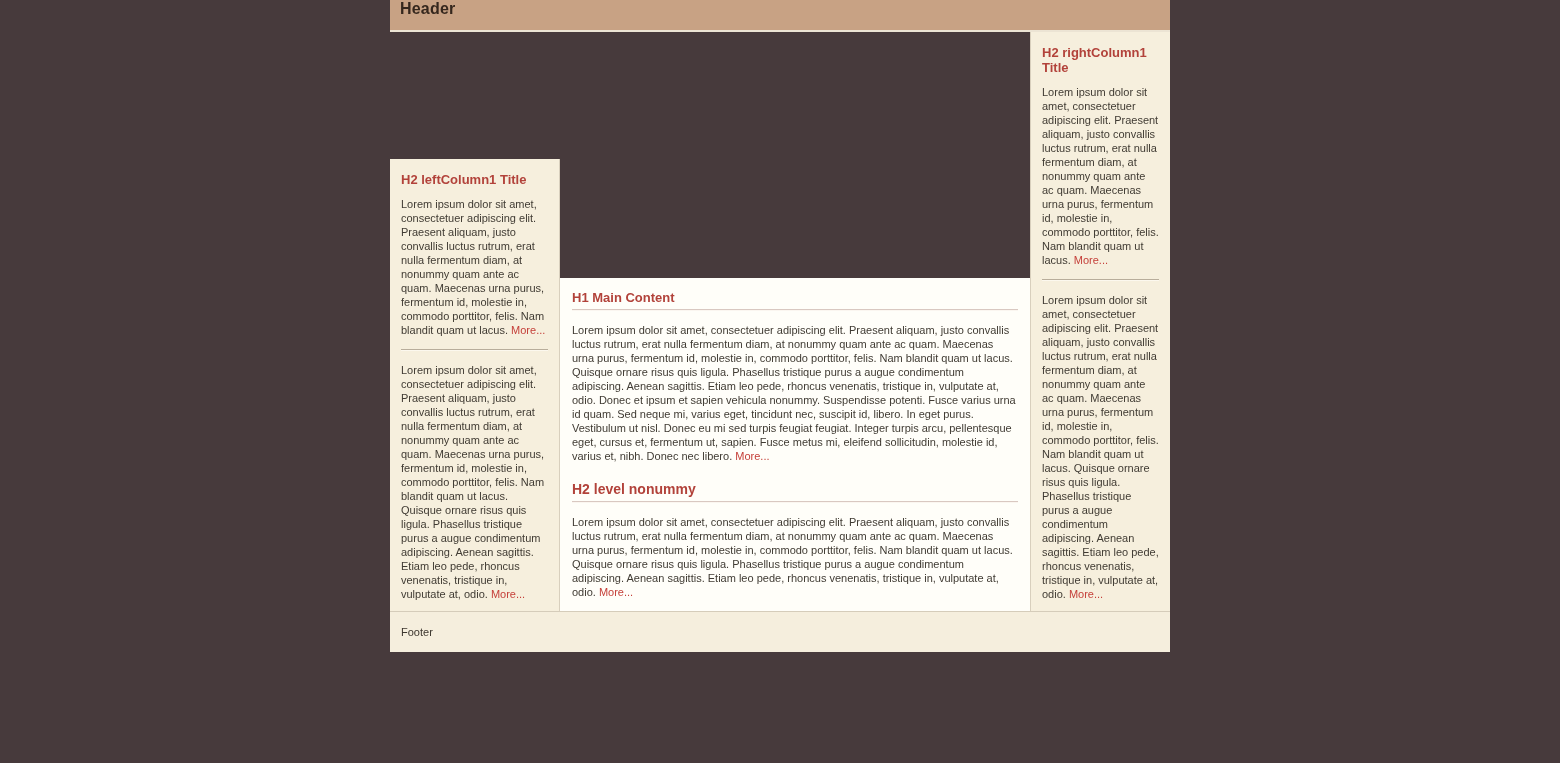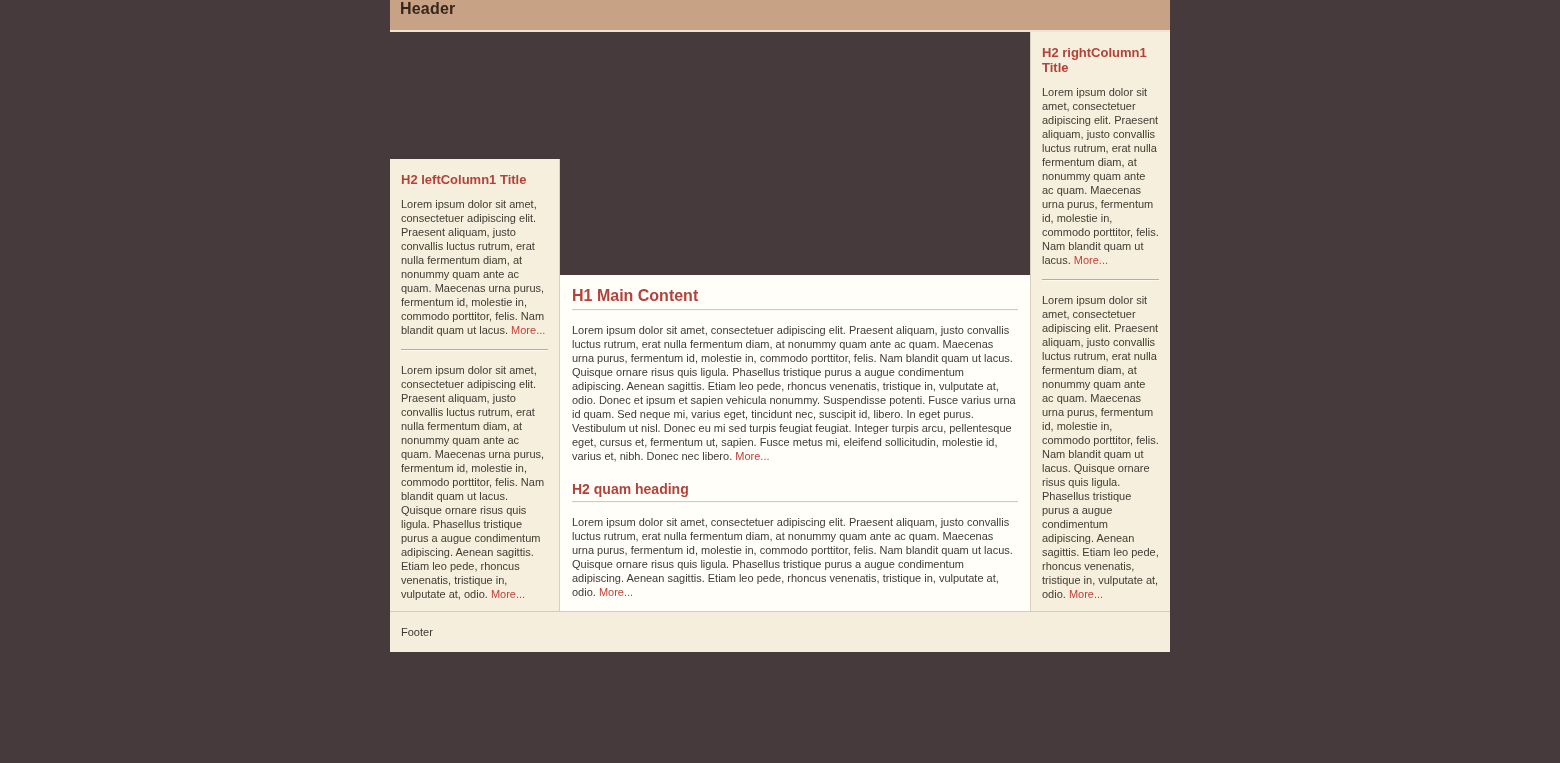--- a/index.html
+++ b/index.html
@@ -60,21 +60,21 @@
     margin: 10px 0;
   }
   .side-divider {
     border: none;
     border-top: 1px solid #b8ad9b;
     border-bottom: 1px solid #fcf8ee;
     height: 0;
     margin: 12px 0;
   }
   .main h1 {
-    font-size: 16px;
+    font-size: 13px;
     font-weight: bold;
     color: #b2423a;
     margin: 12px 0 4px 0;
   }
   .main h2 {
     font-size: 14px;
     font-weight: bold;
     color: #b2423a;
     margin: 18px 0 4px 0;
   }
@@ -123,21 +123,21 @@
       <h2>H2 leftColumn1 Title</h2>
       <p><span>Lorem ipsum dolor sit amet, consectetuer adipiscing elit. Praesent aliquam, justo convallis luctus rutrum, erat nulla fermentum diam, at nonummy quam ante ac quam. Maecenas urna purus, fermentum id, molestie in, commodo porttitor, felis. Nam blandit quam ut lacus.</span> <a class="more">More...</a></p>
       <hr class="side-divider">
       <p><span>Lorem ipsum dolor sit amet, consectetuer adipiscing elit. Praesent aliquam, justo convallis luctus rutrum, erat nulla fermentum diam, at nonummy quam ante ac quam. Maecenas urna purus, fermentum id, molestie in, commodo porttitor, felis. Nam blandit quam ut lacus. Quisque ornare risus quis ligula. Phasellus tristique purus a augue condimentum adipiscing. Aenean sagittis. Etiam leo pede, rhoncus venenatis, tristique in, vulputate at, odio.</span> <a class="more">More...</a></p>
     </div>
 
     <div class="main">
       <h1>H1 Main Content</h1>
       <hr class="rule">
       <p><span>Lorem ipsum dolor sit amet, consectetuer adipiscing elit. Praesent aliquam, justo convallis luctus rutrum, erat nulla fermentum diam, at nonummy quam ante ac quam. Maecenas urna purus, fermentum id, molestie in, commodo porttitor, felis. Nam blandit quam ut lacus. Quisque ornare risus quis ligula. Phasellus tristique purus a augue condimentum adipiscing. Aenean sagittis. Etiam leo pede, rhoncus venenatis, tristique in, vulputate at, odio. Donec et ipsum et sapien vehicula nonummy. Suspendisse potenti. Fusce varius urna id quam. Sed neque mi, varius eget, tincidunt nec, suscipit id, libero. In eget purus. Vestibulum ut nisl. Donec eu mi sed turpis feugiat feugiat. Integer turpis arcu, pellentesque eget, cursus et, fermentum ut, sapien. Fusce metus mi, eleifend sollicitudin, molestie id, varius et, nibh. Donec nec libero.</span> <a class="more">More...</a></p>
-      <h2>H2 quam heading</h2>
+      <h2>H2 level nonummy</h2>
       <hr class="rule">
       <p><span>Lorem ipsum dolor sit amet, consectetuer adipiscing elit. Praesent aliquam, justo convallis luctus rutrum, erat nulla fermentum diam, at nonummy quam ante ac quam. Maecenas urna purus, fermentum id, molestie in, commodo porttitor, felis. Nam blandit quam ut lacus. Quisque ornare risus quis ligula. Phasellus tristique purus a augue condimentum adipiscing. Aenean sagittis. Etiam leo pede, rhoncus venenatis, tristique in, vulputate at, odio.</span> <a class="more">More...</a></p>
     </div>
 
     <div class="side right">
       <h2>H2 rightColumn1 Title</h2>
       <p><span>Lorem ipsum dolor sit amet, consectetuer adipiscing elit. Praesent aliquam, justo convallis luctus rutrum, erat nulla fermentum diam, at nonummy quam ante ac quam. Maecenas urna purus, fermentum id, molestie in, commodo porttitor, felis. Nam blandit quam ut lacus.</span> <a class="more">More...</a></p>
       <hr class="side-divider">
       <p><span>Lorem ipsum dolor sit amet, consectetuer adipiscing elit. Praesent aliquam, justo convallis luctus rutrum, erat nulla fermentum diam, at nonummy quam ante ac quam. Maecenas urna purus, fermentum id, molestie in, commodo porttitor, felis. Nam blandit quam ut lacus. Quisque ornare risus quis ligula. Phasellus tristique purus a augue condimentum adipiscing. Aenean sagittis. Etiam leo pede, rhoncus venenatis, tristique in, vulputate at, odio.</span> <a class="more">More...</a></p>
     </div>

